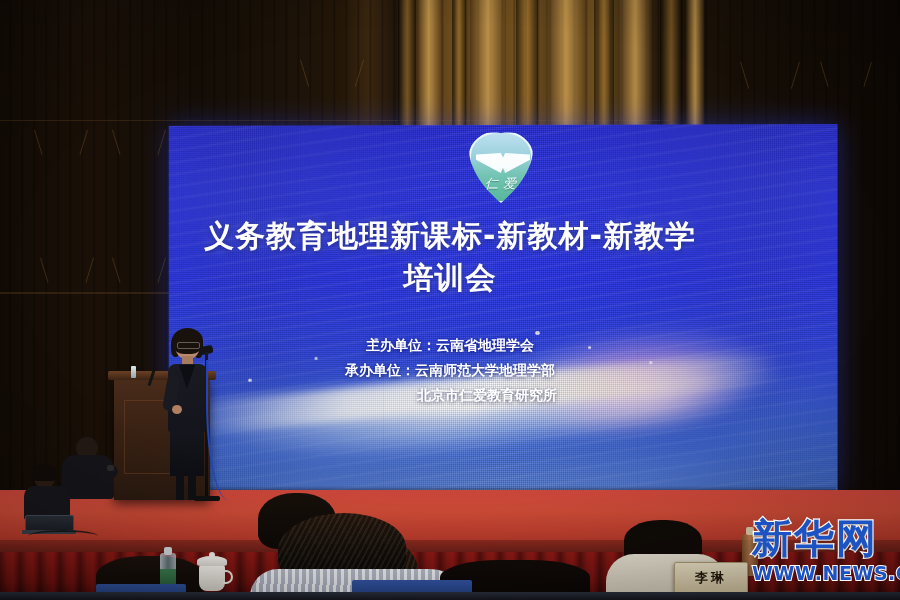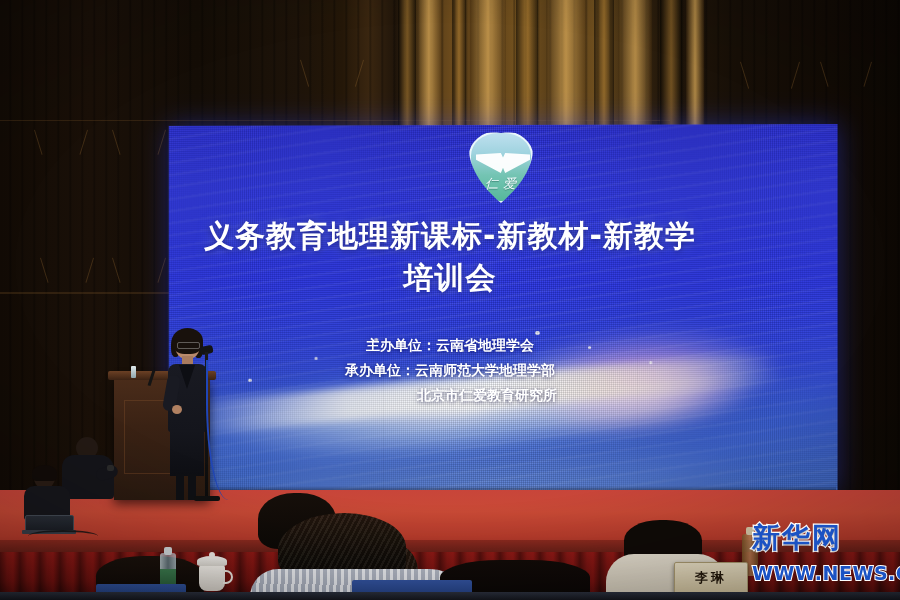--- a/index.html
+++ b/index.html
@@ -372,21 +372,21 @@
   
   .vignette{
     position:absolute;inset:0;pointer-events:none;
     background:radial-gradient(120% 100% at 50% 44%, rgba(0,0,0,0) 40%, rgba(0,0,0,.35) 78%, rgba(0,0,0,.62) 100%);
   }
 
   
   .watermark{position:absolute;left:752px;top:516px;width:140px;}
   .wm-cn{
     font-family:"DejaVu Sans","Liberation Sans",sans-serif;
-    font-size:28px;font-weight:700;color:#1b52c4;letter-spacing:2px;line-height:44px;
+    font-size:40px;font-weight:700;color:#1b52c4;letter-spacing:2px;line-height:44px;
     -webkit-text-stroke:2.5px #ffffff;paint-order:stroke fill;
     text-shadow:0 1px 2px rgba(0,0,0,.35);
   }
   .wm-url{
     font-family:"DejaVu Sans","Liberation Sans",sans-serif;
     font-size:19px;font-weight:700;color:#1b52c4;letter-spacing:.5px;
     -webkit-text-stroke:2px #ffffff;paint-order:stroke fill;
     margin-top:2px;
   }
 </style>

